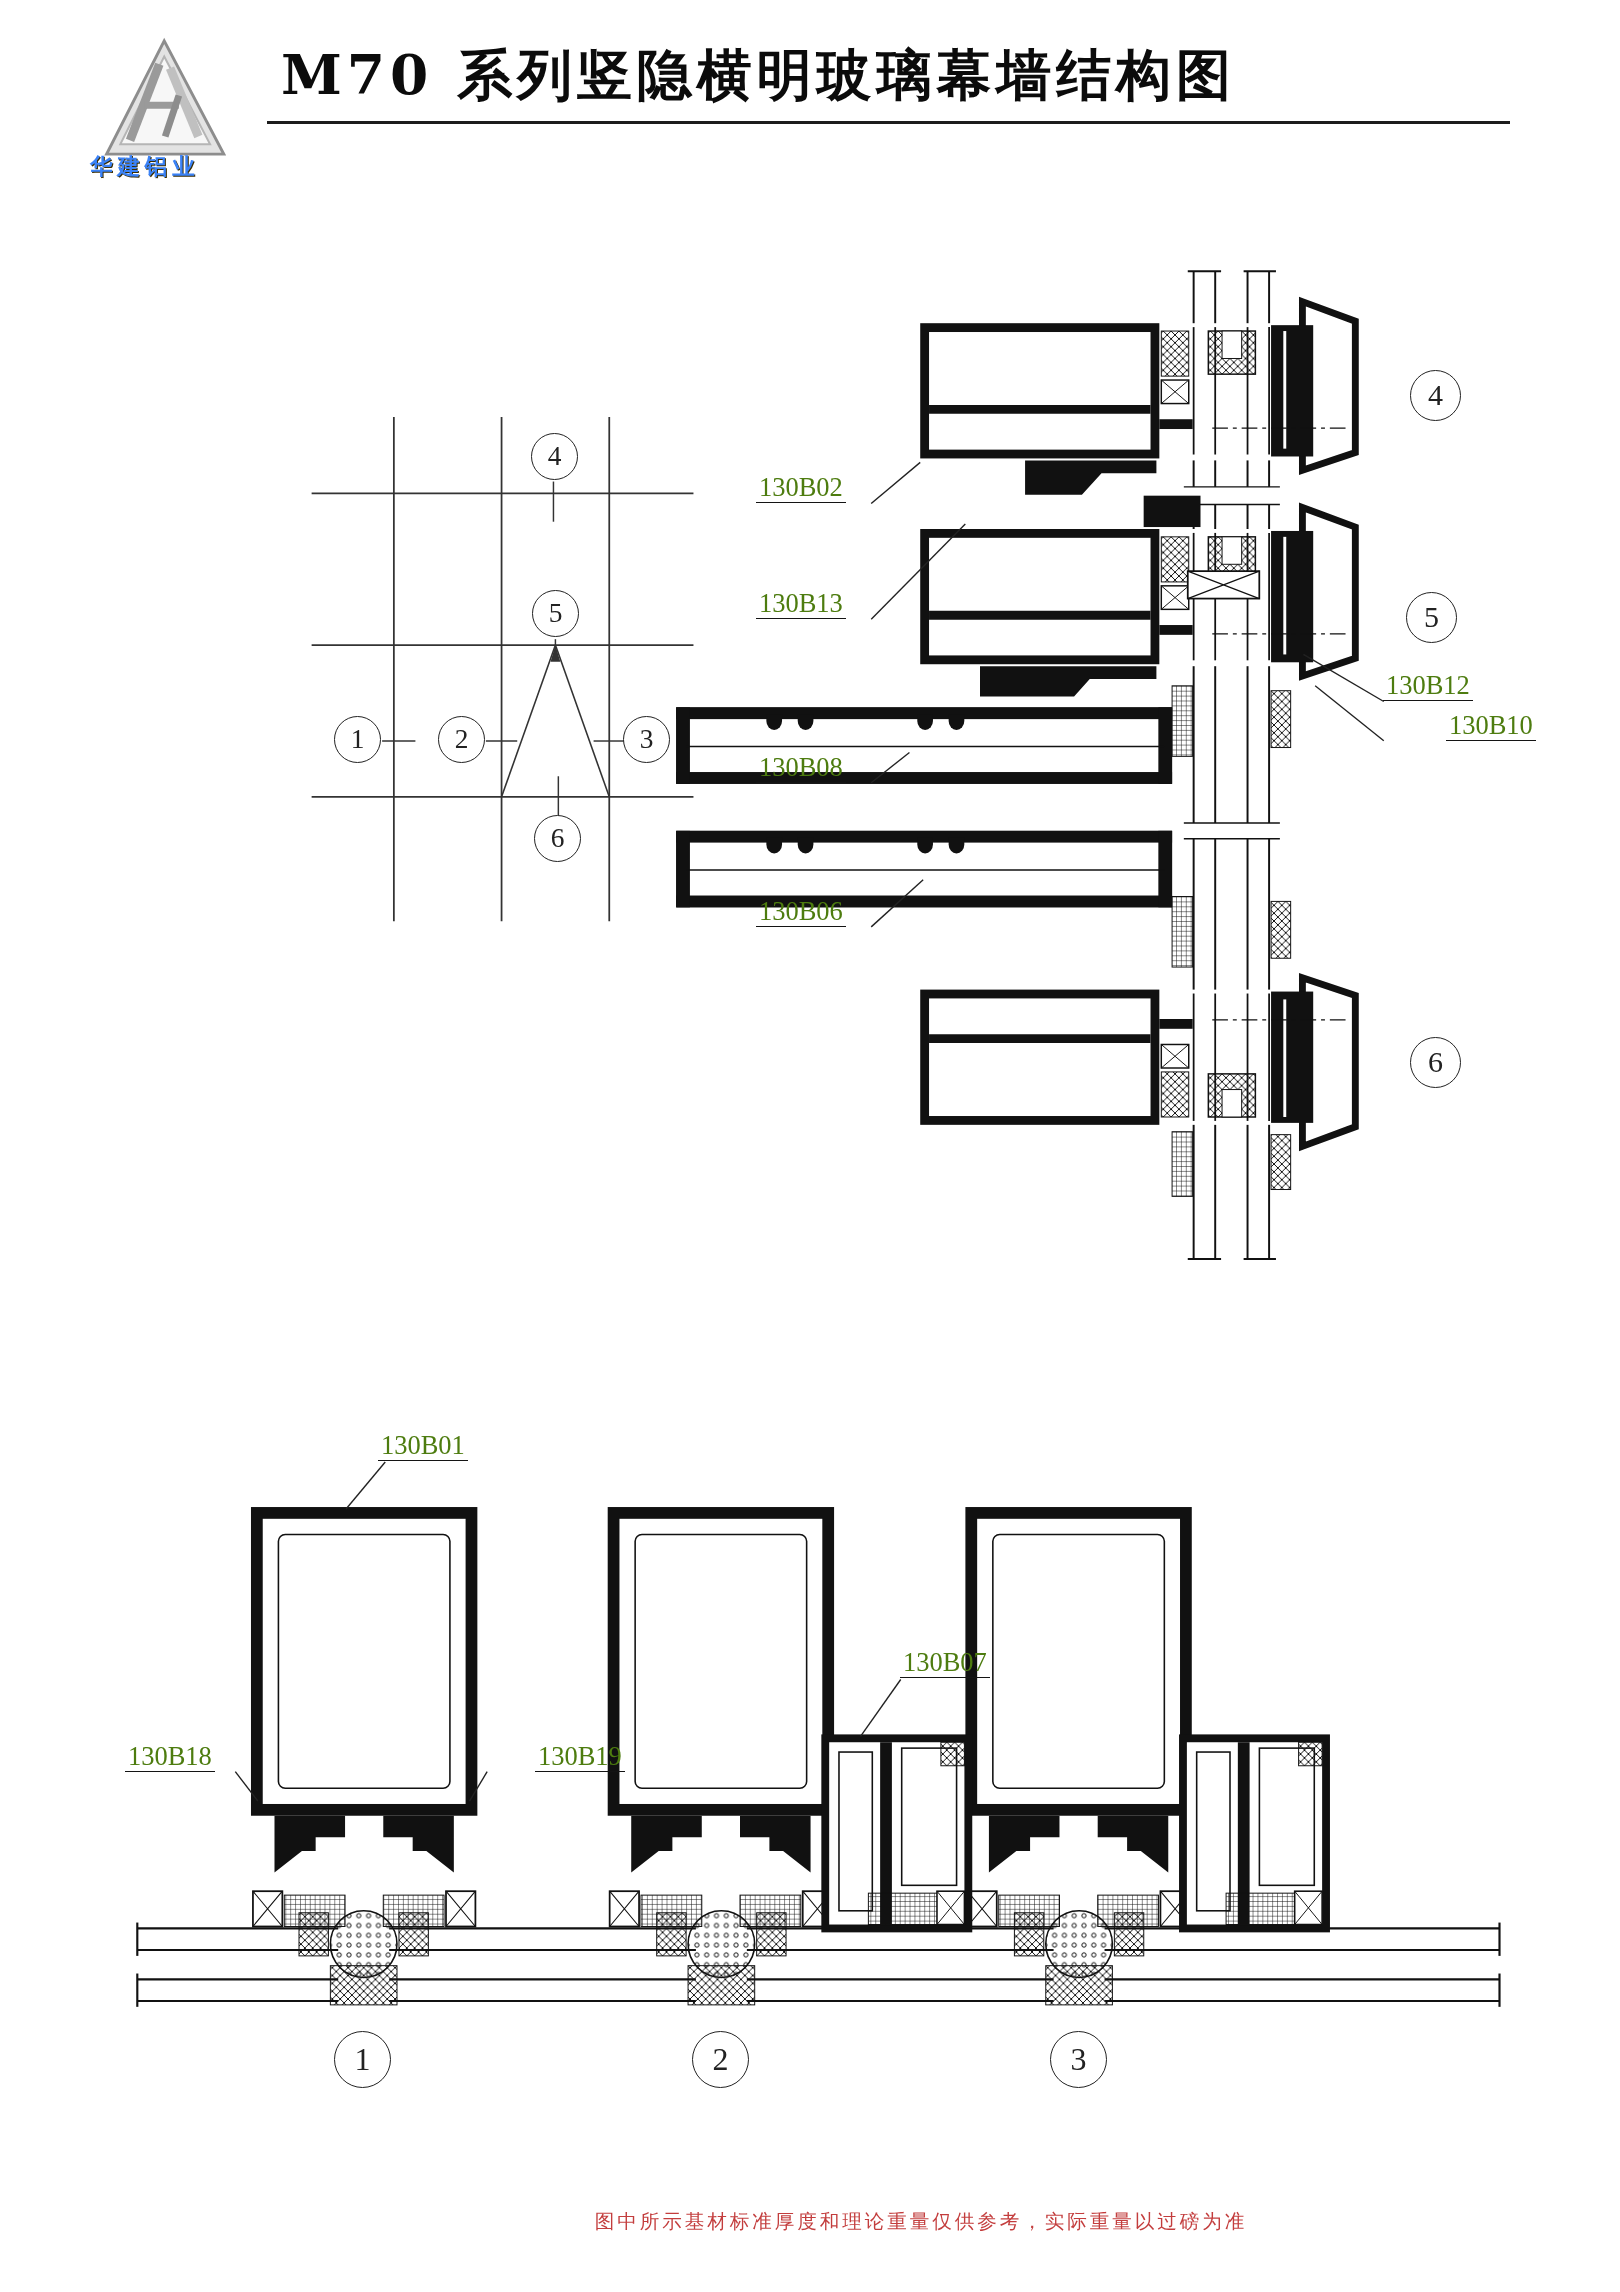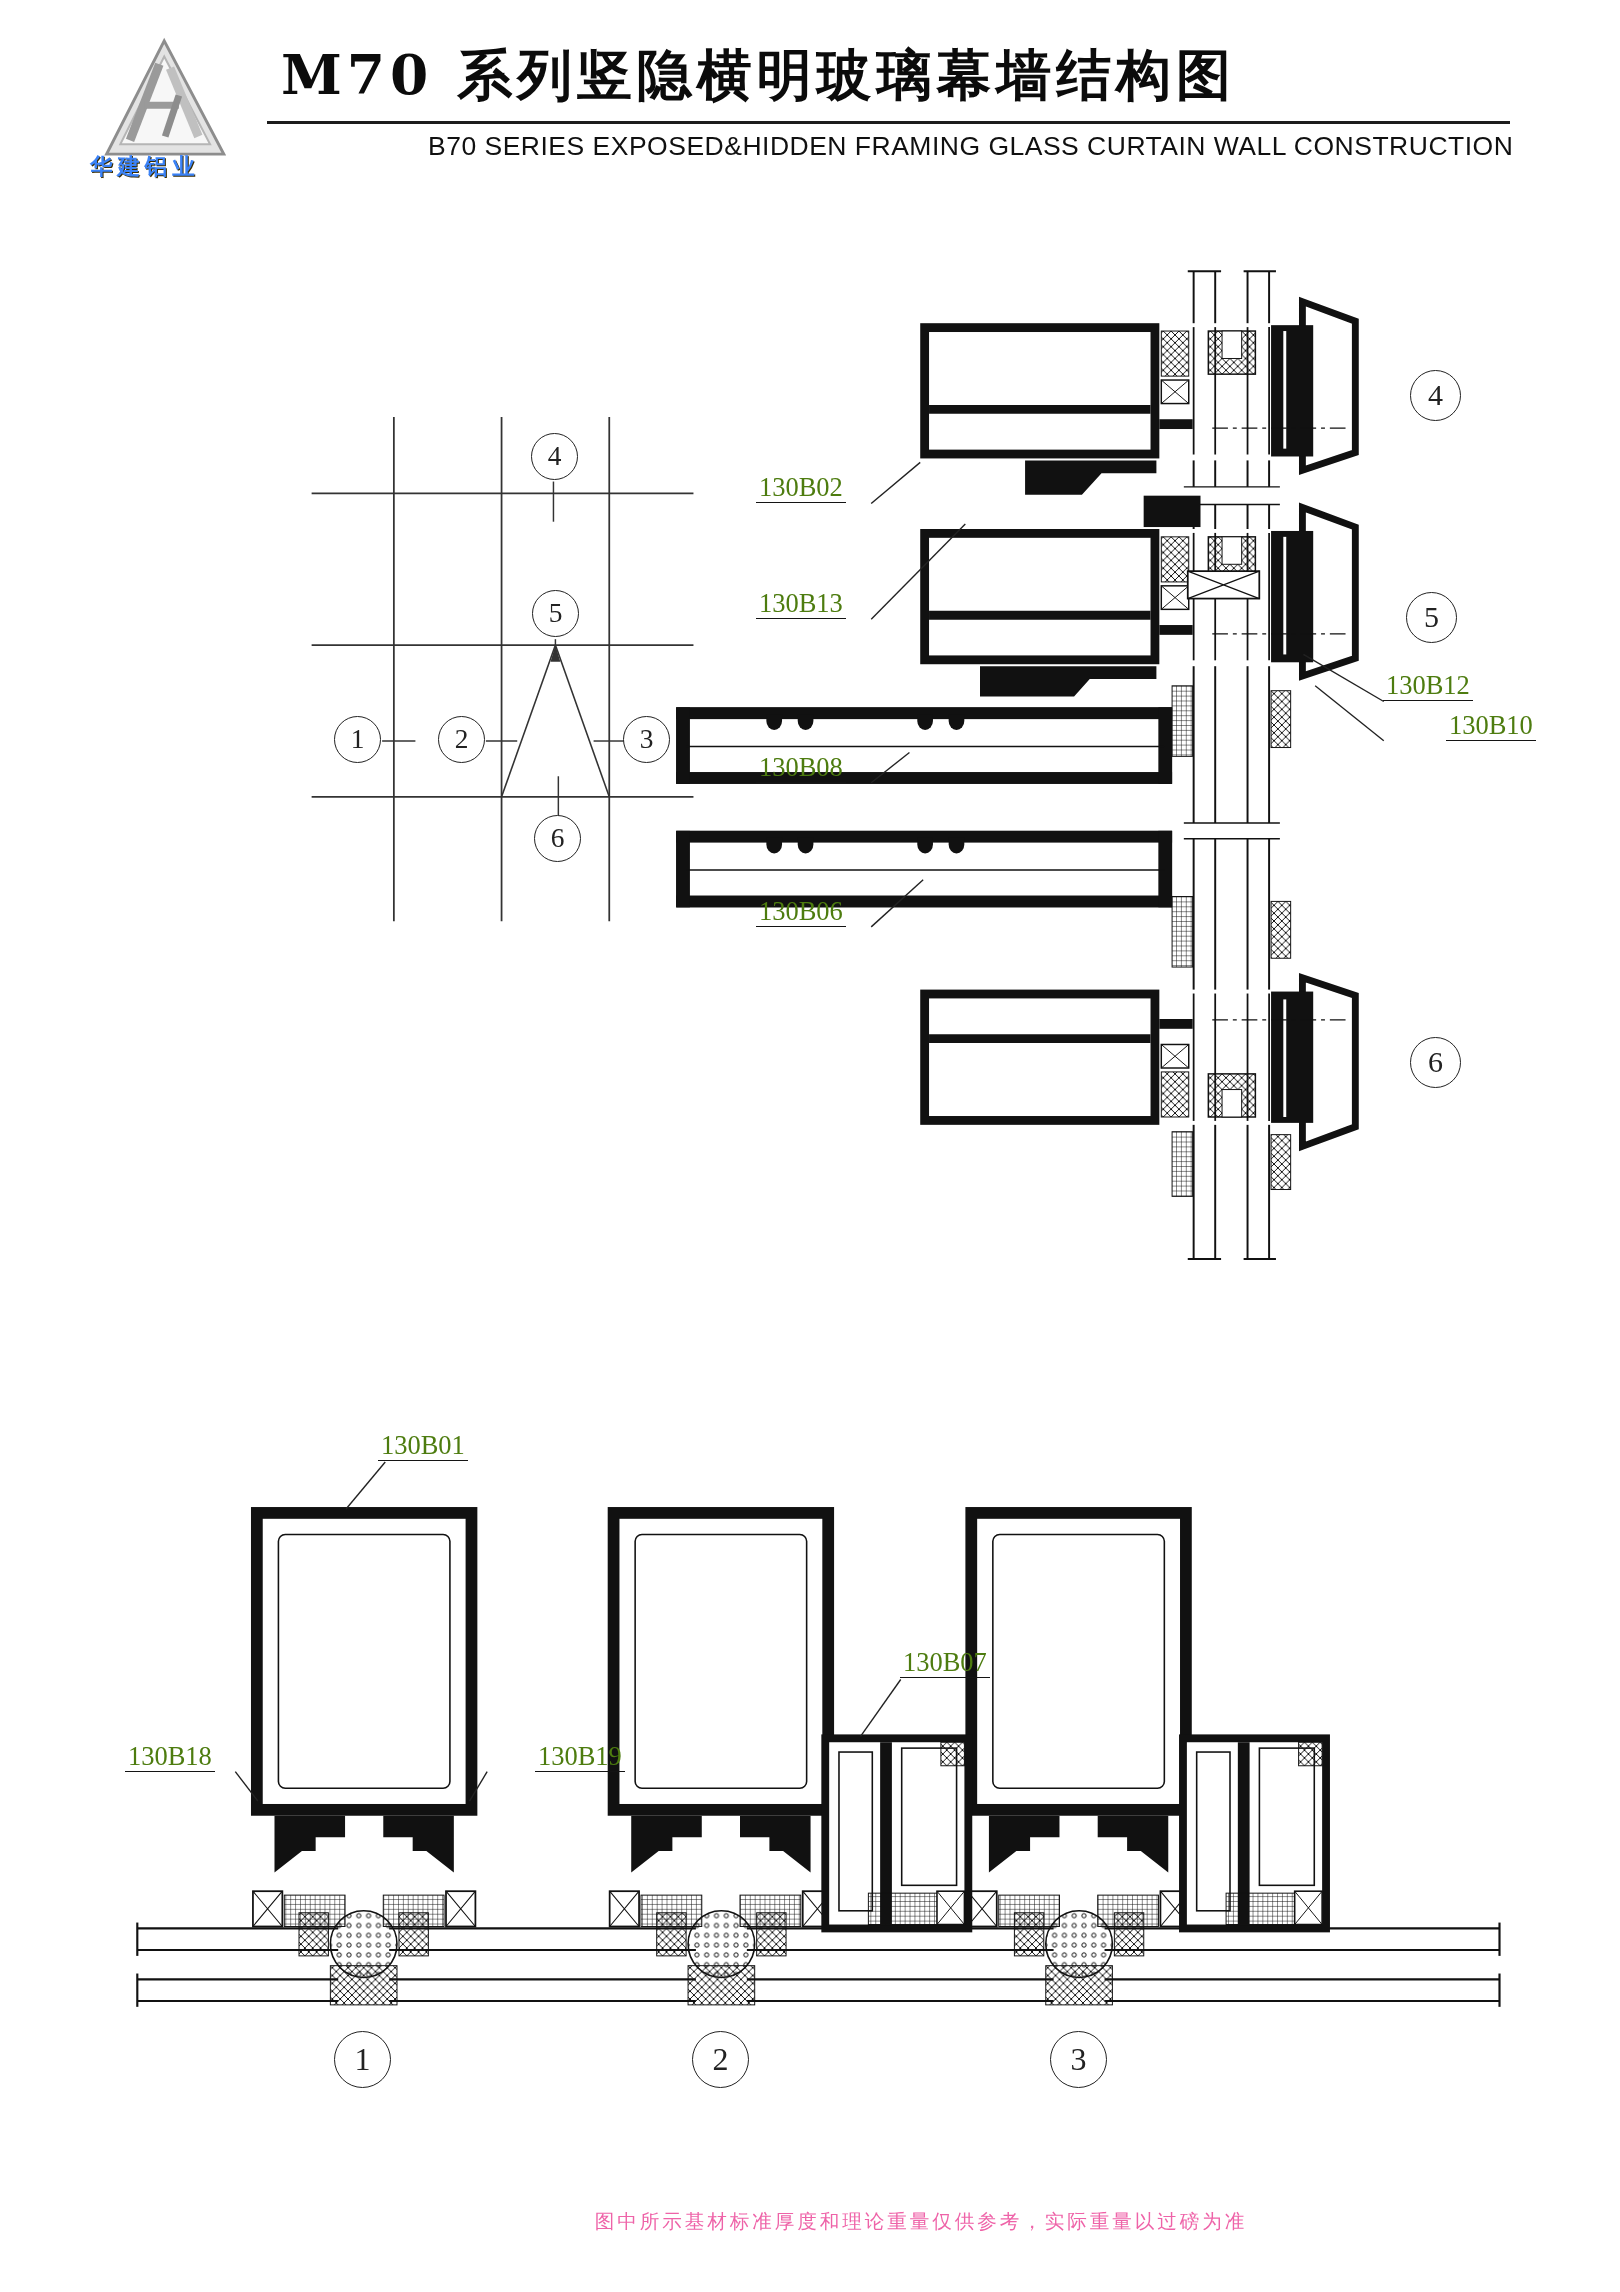--- a/index.html
+++ b/index.html
@@ -10,41 +10,40 @@
   .subtitle{font-family:"Liberation Sans",sans-serif;font-size:26.5px;color:#101010;white-space:nowrap;letter-spacing:0.5px;}
   .brand{font-family:"DejaVu Serif",serif;font-weight:700;font-size:22.5px;letter-spacing:4.9px;color:#3b82f6;text-shadow:1px 1px 0 #3a2d00;}
   .rule{background:#1c1c1c;}
   .lbl{position:absolute;font:26.5px "Liberation Serif",serif;color:#4d7c0f;
        border-bottom:1.6px solid #141414;padding:0 2.9px 1px 2.9px;white-space:nowrap;line-height:26.5px;}
   .circ{position:absolute;border:1.6px solid #222;border-radius:50%;text-align:center;
         font-family:"Liberation Serif",serif;color:#222;background:#fff;box-sizing:border-box;}
   .c24{width:47px;height:47px;line-height:44px;font-size:27.4px;}
   .c26{width:51px;height:51px;line-height:48px;font-size:30px;}
   .c29{width:57px;height:57px;line-height:54px;font-size:32px;}
-  .note{font-family:Liberation Sans, sans-serif;font-size:19.6px;letter-spacing:2.9px;color:#ec4899;opacity:.85;text-align:center;white-space:nowrap;}
+  .note{font-family:Liberation Sans, sans-serif;font-size:19.6px;letter-spacing:2.9px;color:#b91c1c;opacity:.85;text-align:center;white-space:nowrap;}
   svg{display:block;}
 </style>
 </head>
 <body>
 
 <div class="page">
 
   <svg class="abs" style="left:69px;top:35px;" width="167" height="123" viewBox="0 0 170 126">
     <polygon points="97,6 38,122 158,122" fill="#e3e3e3" stroke="#8d8d8d" stroke-width="3"></polygon>
     <polygon points="97,22 52,112 144,112" fill="#f7f7f7" stroke="#b5b5b5" stroke-width="2"></polygon>
     <path d="M92,30 L62,108" stroke="#9a9a9a" stroke-width="9" fill="none"></path>
     <path d="M103,34 L132,104" stroke="#c0c0c0" stroke-width="9" fill="none"></path>
     <path d="M77,72 L112,72" stroke="#9a9a9a" stroke-width="7" fill="none"></path>
     <path d="M112,62 L98,104" stroke="#8d8d8d" stroke-width="7" fill="none"></path>
   </svg>
   <div class="abs brand" style="left:90px;top:151px;">华建铝业</div>
 
   <div class="abs title" style="left:281px;top:39px;">M70 系列竖隐横明玻璃幕墙结构图</div>
   <div class="abs rule" style="left:267px;top:121px;width:1243px;height:2.9px;"></div>
-  <div class="abs subtitle" style="left:428px;top:131px;">B70  SERIES EXPOSED&amp;HIDDEN FRAMING GLASS CURTAIN WALL CONSTRUCTION</div>
 
   <svg class="abs" style="left:294px;top:402px;" width="421" height="539" viewBox="300 410 430 550">
     <g stroke="#333" stroke-width="1.8">
       <line x1="402" y1="425" x2="402" y2="940"></line>
       <line x1="512" y1="425" x2="512" y2="940"></line>
       <line x1="622" y1="425" x2="622" y2="940"></line>
       <line x1="318" y1="503" x2="708" y2="503"></line>
       <line x1="318" y1="658" x2="708" y2="658"></line>
       <line x1="318" y1="813" x2="708" y2="813"></line>
     </g>

